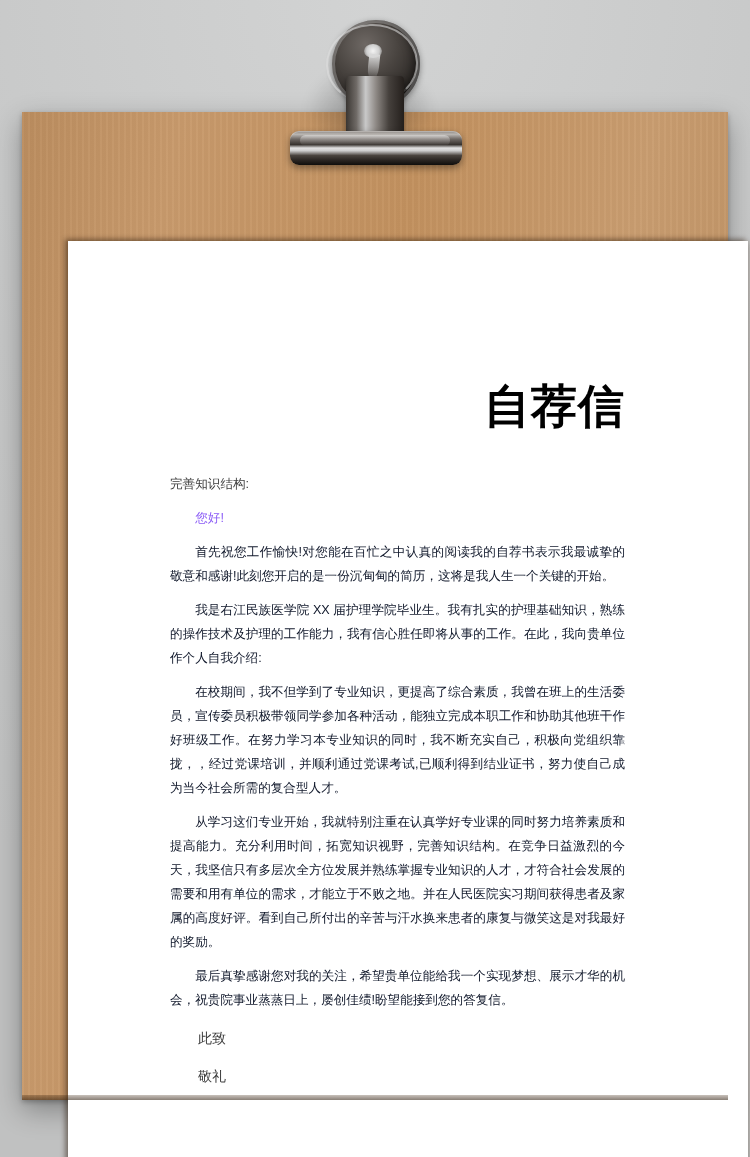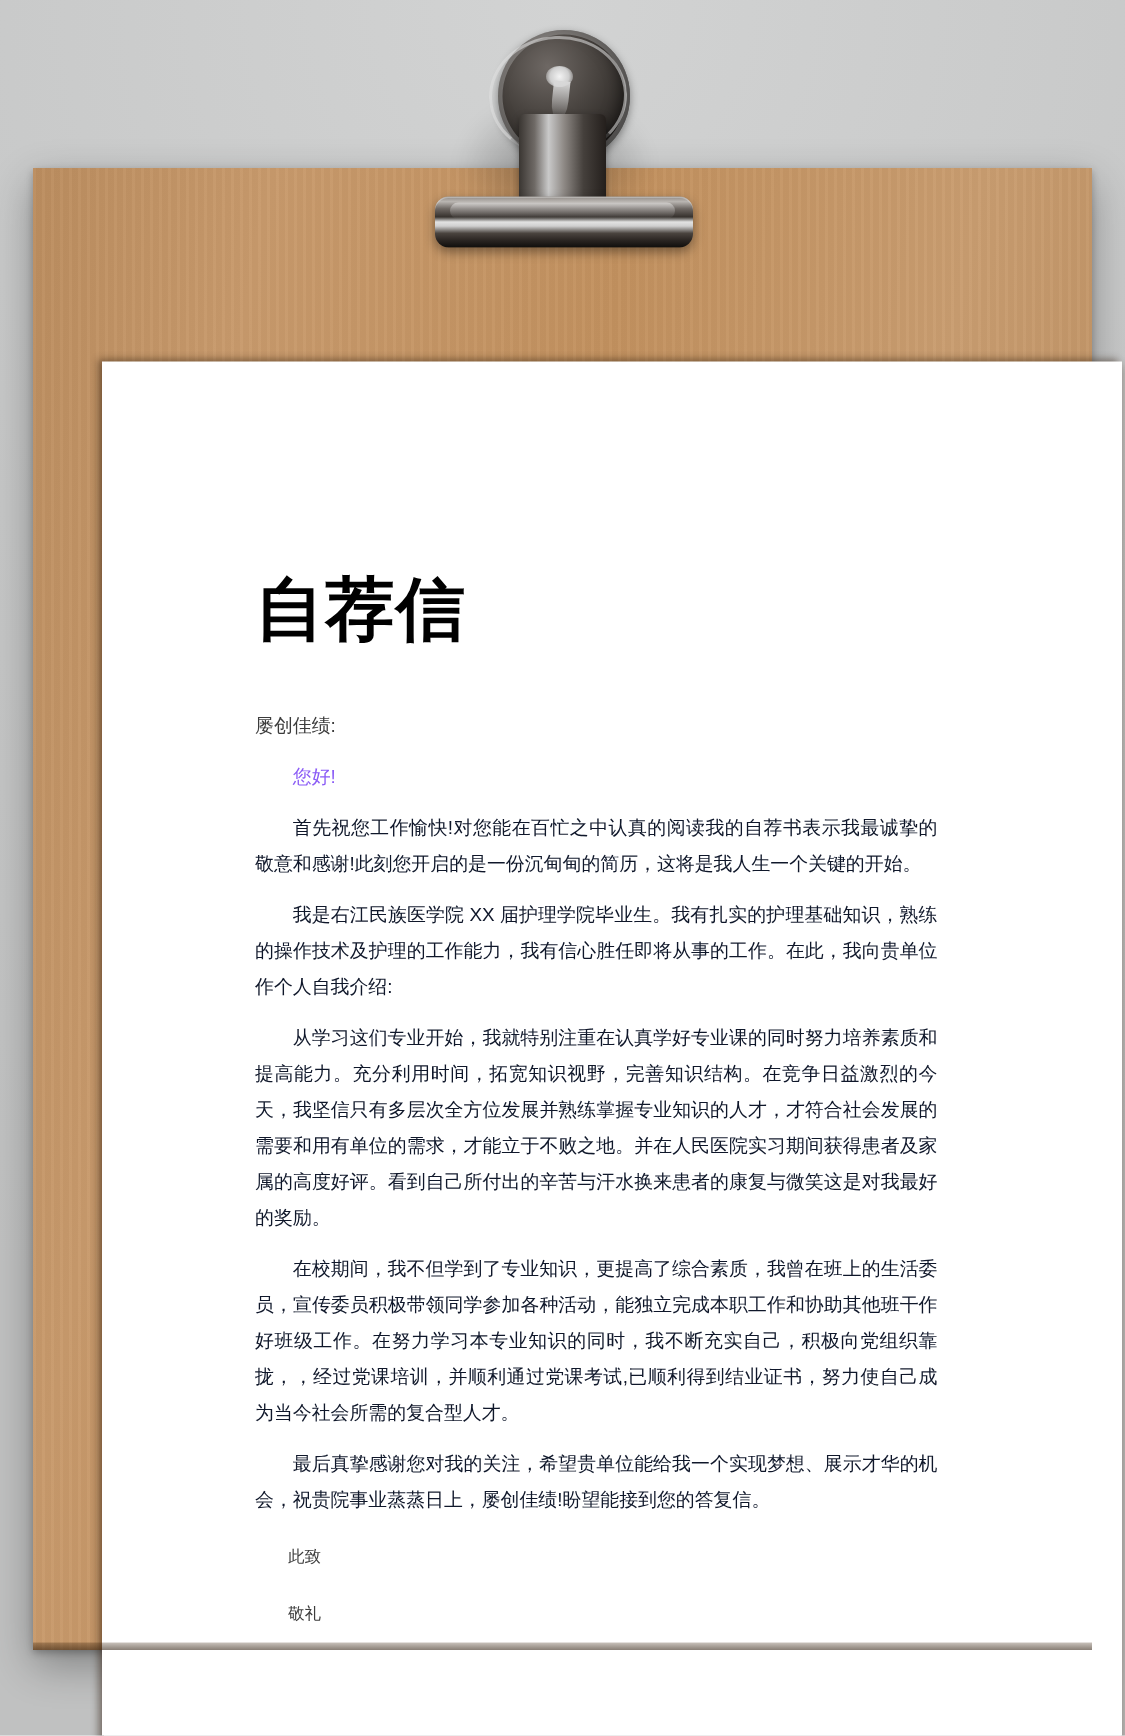--- a/index.html
+++ b/index.html
@@ -133,21 +133,21 @@
     position:absolute;
     left:102px; top:139px;   
     width:455px;
   }
   .doc-title{
     font-weight:bold;
     font-size:46px;
     line-height:52px;
     letter-spacing:1px;
     color:#000;
-    text-align:left;
+    text-align:right;
     margin-bottom:40px;
     font-family:"DejaVu Sans","Liberation Sans",sans-serif;
   }
   .salutation{
     font-size:12.6px;
     line-height:24px;
     color:#3c3c3c;
     margin-bottom:10px;
   }
   .greeting{
@@ -160,48 +160,48 @@
   .para{
     font-size:12.6px;
     line-height:24px;
     color:#0f172a;
     text-indent:2em;
     text-align:justify;
     text-justify:inter-ideograph;
     margin-bottom:10px;
   }
   .closing-line{
-    font-size:11px;
+    font-size:14px;
     line-height:24px;
     color:#3c3c3c;
     text-indent:2em;
     margin-top:14px;
   }
 </style>
 </head>
 <body>
 
 <div class="scene-bg"></div>
 
 <div class="clipboard">
 
   <div class="paper">
 
     <div class="doc">
 
       <div class="doc-title">自荐信</div>
 
-      <div class="salutation">屡创佳绩:</div>
+      <div class="salutation">完善知识结构:</div>
 
       <div class="greeting">您好!</div>
 
       <p class="para">首先祝您工作愉快!对您能在百忙之中认真的阅读我的自荐书表示我最诚挚的敬意和感谢!此刻您开启的是一份沉甸甸的简历，这将是我人生一个关键的开始。</p>
       <p class="para">我是右江民族医学院 XX 届护理学院毕业生。我有扎实的护理基础知识，熟练的操作技术及护理的工作能力，我有信心胜任即将从事的工作。在此，我向贵单位作个人自我介绍:</p>
+      <p class="para">在校期间，我不但学到了专业知识，更提高了综合素质，我曾在班上的生活委员，宣传委员积极带领同学参加各种活动，能独立完成本职工作和协助其他班干作好班级工作。在努力学习本专业知识的同时，我不断充实自己，积极向党组织靠拢，，经过党课培训，并顺利通过党课考试,已顺利得到结业证书，努力使自己成为当今社会所需的复合型人才。</p>
       <p class="para">从学习这们专业开始，我就特别注重在认真学好专业课的同时努力培养素质和提高能力。充分利用时间，拓宽知识视野，完善知识结构。在竞争日益激烈的今天，我坚信只有多层次全方位发展并熟练掌握专业知识的人才，才符合社会发展的需要和用有单位的需求，才能立于不败之地。并在人民医院实习期间获得患者及家属的高度好评。看到自己所付出的辛苦与汗水换来患者的康复与微笑这是对我最好的奖励。</p>
-      <p class="para">在校期间，我不但学到了专业知识，更提高了综合素质，我曾在班上的生活委员，宣传委员积极带领同学参加各种活动，能独立完成本职工作和协助其他班干作好班级工作。在努力学习本专业知识的同时，我不断充实自己，积极向党组织靠拢，，经过党课培训，并顺利通过党课考试,已顺利得到结业证书，努力使自己成为当今社会所需的复合型人才。</p>
       <p class="para">最后真挚感谢您对我的关注，希望贵单位能给我一个实现梦想、展示才华的机会，祝贵院事业蒸蒸日上，屡创佳绩!盼望能接到您的答复信。</p>
 
       <div class="closing-line">此致</div>
 
       <div class="closing-line">敬礼</div>
 
     </div>
   </div>
 </div>
 

